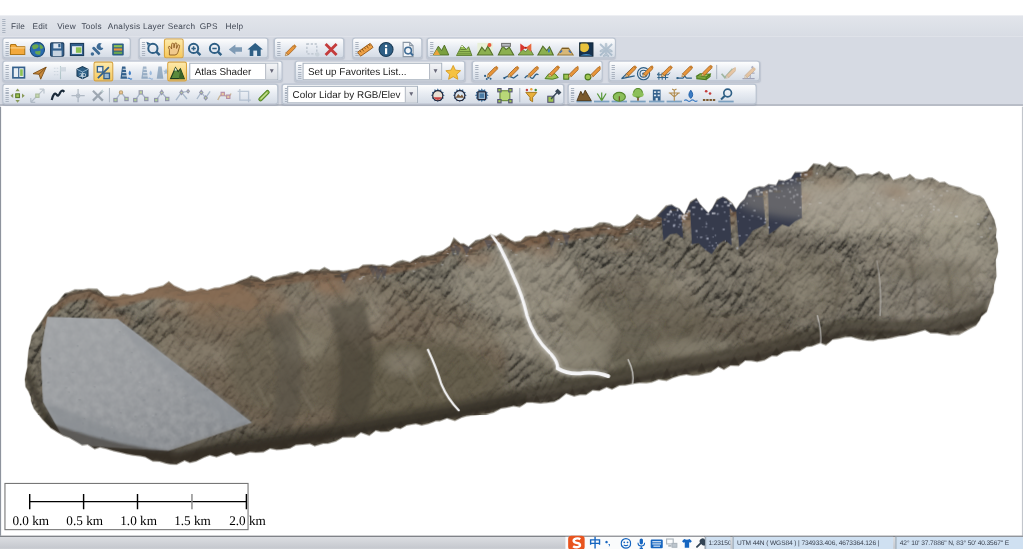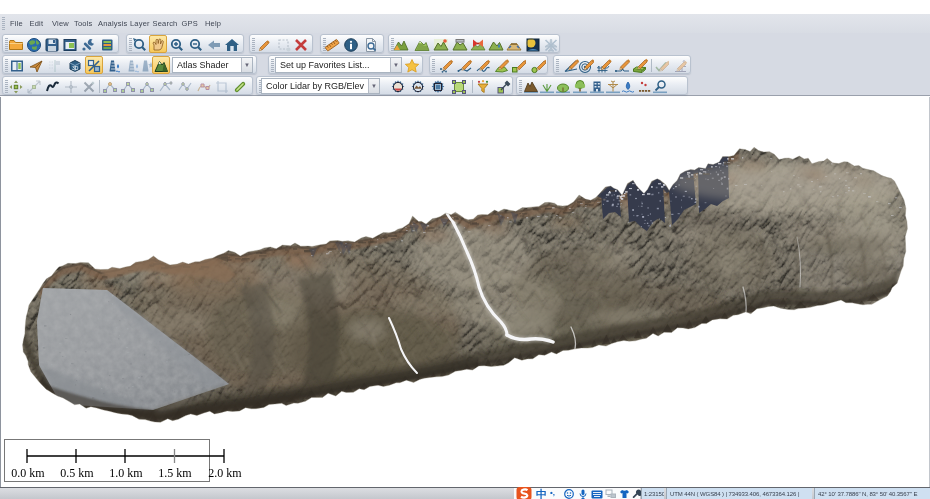--- a/index.html
+++ b/index.html
@@ -11,21 +11,21 @@
 #menu span{position:absolute;top:5px;letter-spacing:0.2px}
 #tbzone{left:0;top:33px;width:930px;height:63px;background:#d6dae3;border-bottom:1px solid #9aa0ac}
 .grp{position:absolute;height:19px;border:1px solid #b9c2cf;border-radius:3px;background:linear-gradient(#fefefe,#e9edf3 45%,#d5dce6);box-shadow:0 1px 1px rgba(120,130,150,.25)}
 .grip{position:absolute;left:2px;top:3px;width:3px;height:13px;background-image:repeating-linear-gradient(#aab3c0 0 1px,transparent 1px 2px)}
 .hl{position:absolute;width:18px;height:18px;top:0px;border:1px solid #d9a43c;border-radius:2px;background:linear-gradient(#fde9a9,#f7c95c)}
 .cmb{position:absolute;top:1px;height:16px;background:#fff;border:1px solid #aab4c0;font-size:9px;color:#222}
 .cmb .ar{position:absolute;right:0;top:0;width:11px;height:14px;background:linear-gradient(#f4f5f7,#d9dde3);border-left:1px solid #b6bcc6;color:#667;font-size:6px;text-align:center;line-height:14px}
 .cmb .t{position:absolute;left:4px;top:2px;white-space:nowrap}
 .ic{position:absolute;top:2px;width:16px;height:16px}
 #canvas{left:0;top:97px;width:930px;height:390px;background:#fff;border-left:1px solid #8e949e;border-right:1px solid #c2c6cc}
-#scalebox{left:3px;top:342px;width:206px;height:43px;background:#fff;border:1px solid #777}
+#scalebox{left:3px;top:342px;width:222px;height:43px;background:#fff;border:1px solid #777}
 #status{left:0;top:487px;width:930px;height:12px;background:linear-gradient(#dcdee2,#c4c7cd);border-top:1px solid #63666d}
 .sfield{position:absolute;top:0px;height:12px;background:#cfe0f1;color:#39404e;font-size:6px;letter-spacing:-0.1px;line-height:12px;white-space:nowrap;overflow:hidden;border-left:1px solid #9aa7b4}
 #tray{position:absolute;left:514px;top:0;width:126px;height:12px;background:#fafbfc}
 .wbtn{position:absolute;top:0;width:30px;height:13px;color:#444;text-align:center;font-size:9px;line-height:12px}
 </style></head>
 <body>
 <div id="app">
   <div id="menu" class="abs">
     <div class="grip" style="top:3px"></div>
     <span style="left:10px">File</span>

